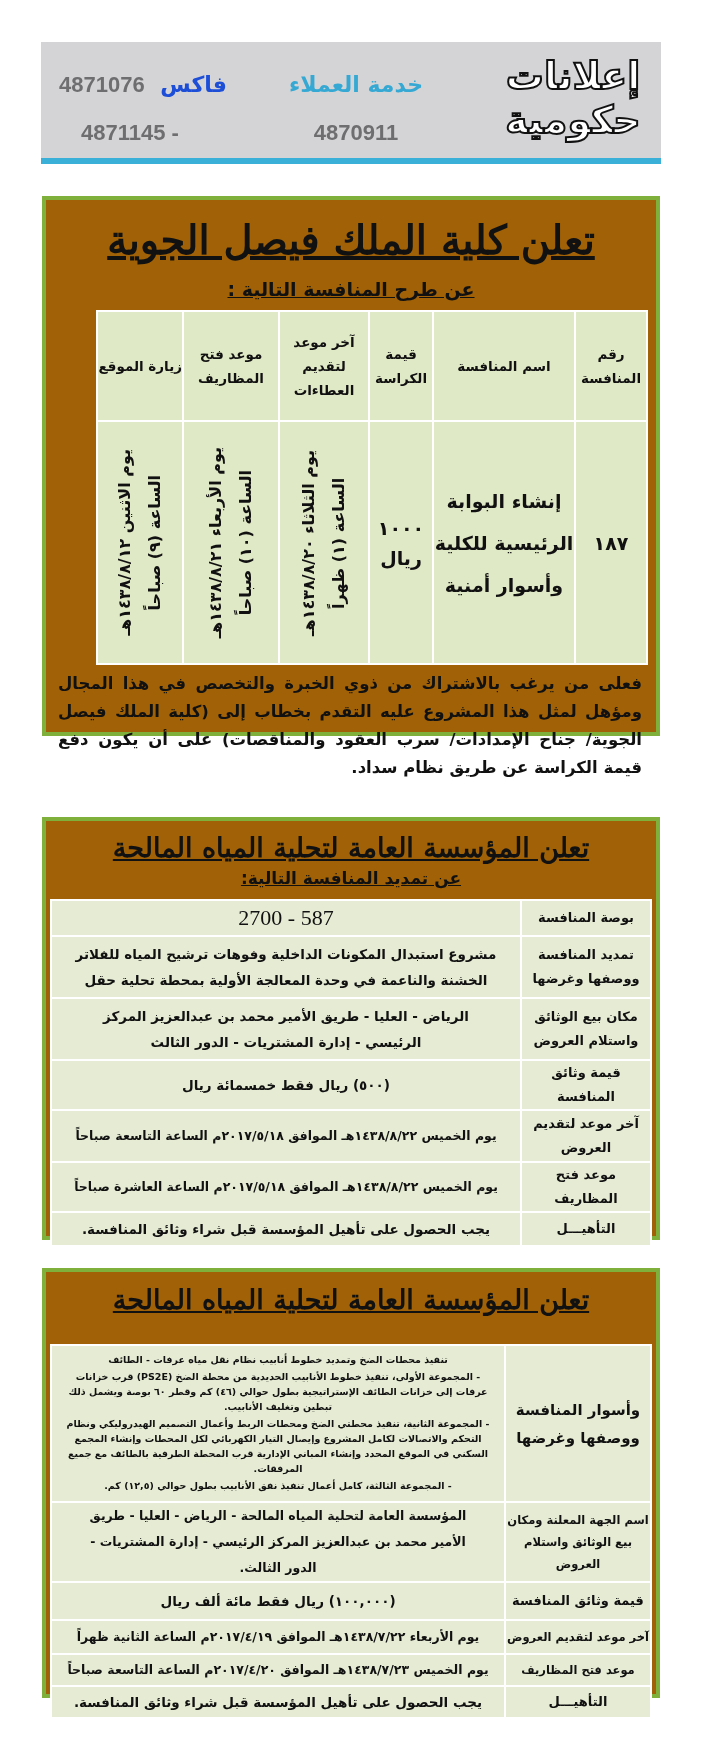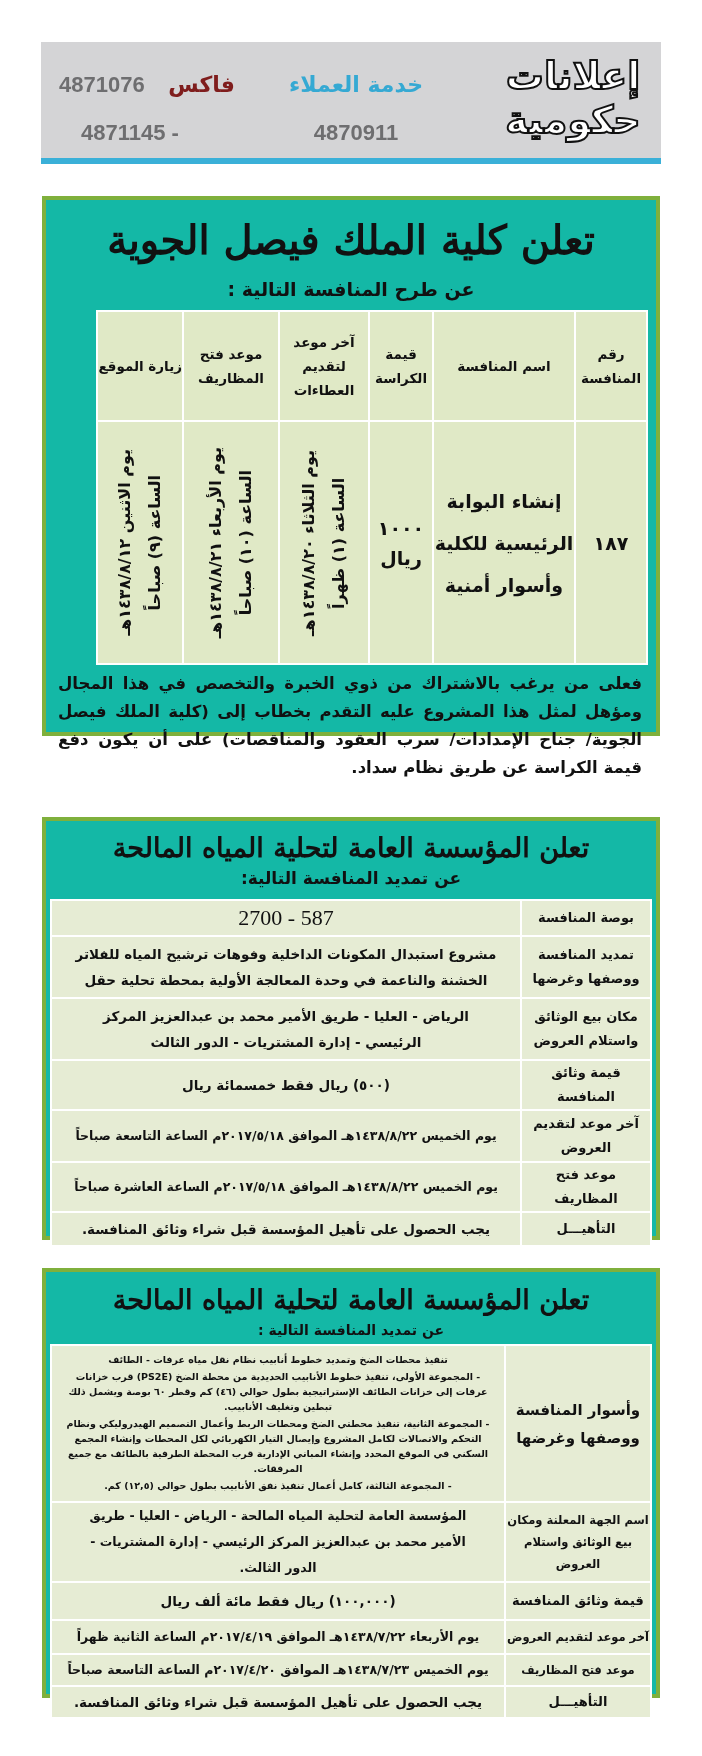--- a/index.html
+++ b/index.html
@@ -22,30 +22,30 @@
   }
   .header-service-num {
     position: absolute; left: 215px; top: 78px; width: 200px; text-align: center;
     color: #6e6e70; font-size: 22px; font-weight: bold; direction: ltr; font-family: "Liberation Sans", sans-serif;
   }
   .header-fax {
     position: absolute; left: 18px; top: 30px; width: 190px; text-align: left; direction: ltr;
     font-size: 22px; font-weight: bold;
   }
   .header-fax .num { color: #6e6e70; font-family: "Liberation Sans", sans-serif; }
-  .header-fax .lbl { color: #7f1d1d; margin-left: 16px; }
+  .header-fax .lbl { color: #1d4ed8; margin-left: 8px; }
   .header-fax2 {
     position: absolute; left: 40px; top: 78px; width: 170px; text-align: left; direction: ltr;
     color: #6e6e70; font-size: 22px; font-weight: bold; font-family: "Liberation Sans", sans-serif;
   }
 
   
   .ad {
     position: absolute; left: 42px; width: 618px;
-    background: #14b8a6; border: 4px solid #7fb03c;
+    background: #a16207; border: 4px solid #7fb03c; text-decoration: underline;
   }
   .ad-title { text-align: center; font-weight: bold; color: #111; font-family: "DejaVu Serif", serif; }
   .ad-sub { text-align: center; font-weight: bold; color: #111; }
 
   
   #ad1 { top: 196px; height: 540px; }
   #ad1 .ad-title { font-size: 40px; margin-top: 12px; line-height: 56px; }
   #ad1 .ad-sub { font-size: 19px; margin-top: 8px; line-height: 26px; }
   .t1 { position: absolute; left: 10px; right: 8px; top: 110px; height: 355px; border-collapse: collapse; }
   .t1 td, .t1 th {
@@ -195,21 +195,20 @@
     <tr style="height:34px">
       <td class="lbl">التأهيـــل</td>
       <td class="val">يجب الحصول على تأهيل المؤسسة قبل شراء وثائق المنافسة.</td>
     </tr>
   </tbody>
     </table>
 </div>
 
 <div class="ad" id="ad3">
   <div class="ad-title">تعلن المؤسسة العامة لتحلية المياه المالحة</div>
-  <div class="ad-sub">عن تمديد المنافسة التالية :</div>
   <table class="t3">
     <tbody>
         <tr style="height:130px">
       <td class="lbl big">وأسوار المنافسة ووصفها وغرضها</td>
       <td class="small">
         <p>تنفيذ محطات الضخ وتمديد خطوط أنابيب نظام نقل مياه عرفات - الطائف</p>
         <p>- المجموعة الأولى، تنفيذ خطوط الأنابيب الحديدية من محطة الضخ (PS2E) قرب خزانات عرفات إلى خزانات الطائف الإستراتيجية بطول حوالي (٤٦) كم وقطر ٦٠ بوصة ويشمل ذلك تبطين وتغليف الأنابيب.</p>
         <p>- المجموعة الثانية، تنفيذ محطتي الضخ ومحطات الربط وأعمال التصميم الهيدروليكي ونظام التحكم والاتصالات لكامل المشروع وإيصال التيار الكهربائي لكل المحطات وإنشاء المجمع السكني في الموقع المحدد وإنشاء المباني الإدارية قرب المحطة الطرفية بالطائف مع جميع المرفقات.</p>
         <p>- المجموعة الثالثة، كامل أعمال تنفيذ نفق الأنابيب بطول حوالي (١٢,٥) كم.</p>
       </td>

